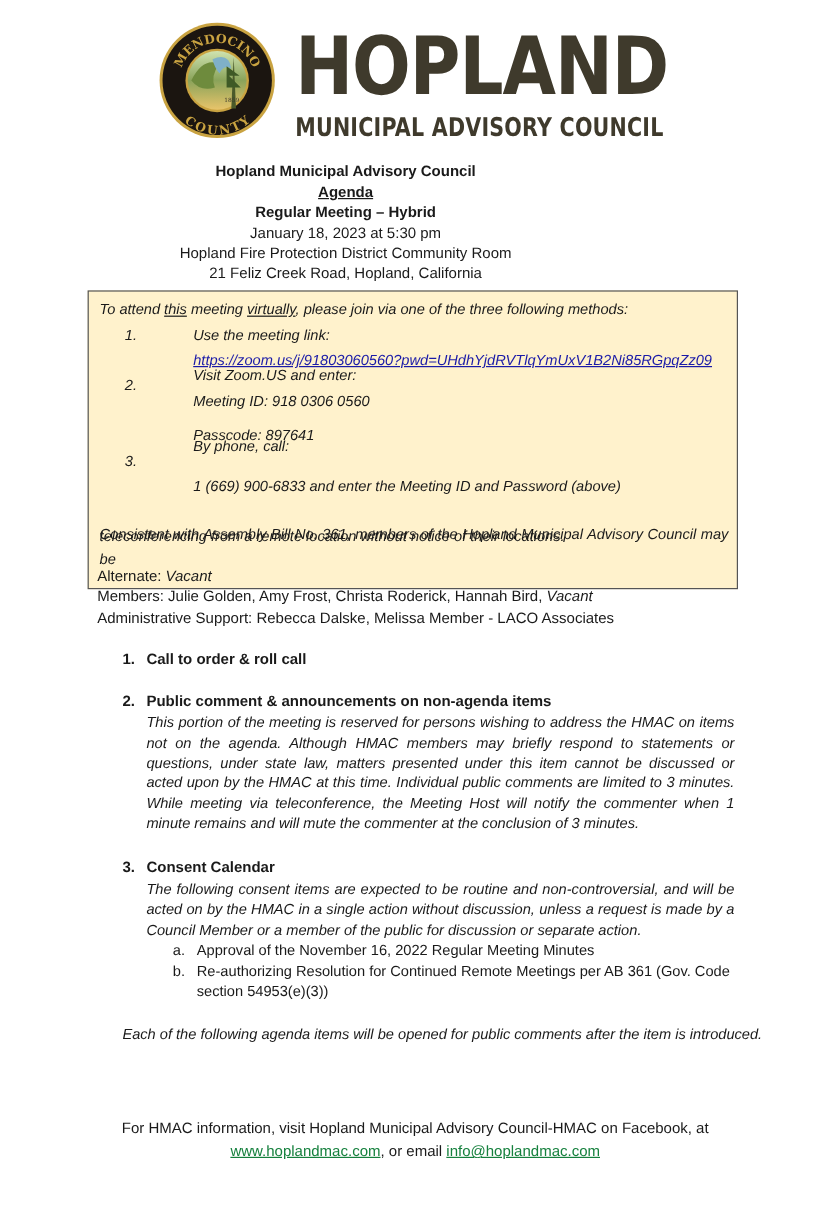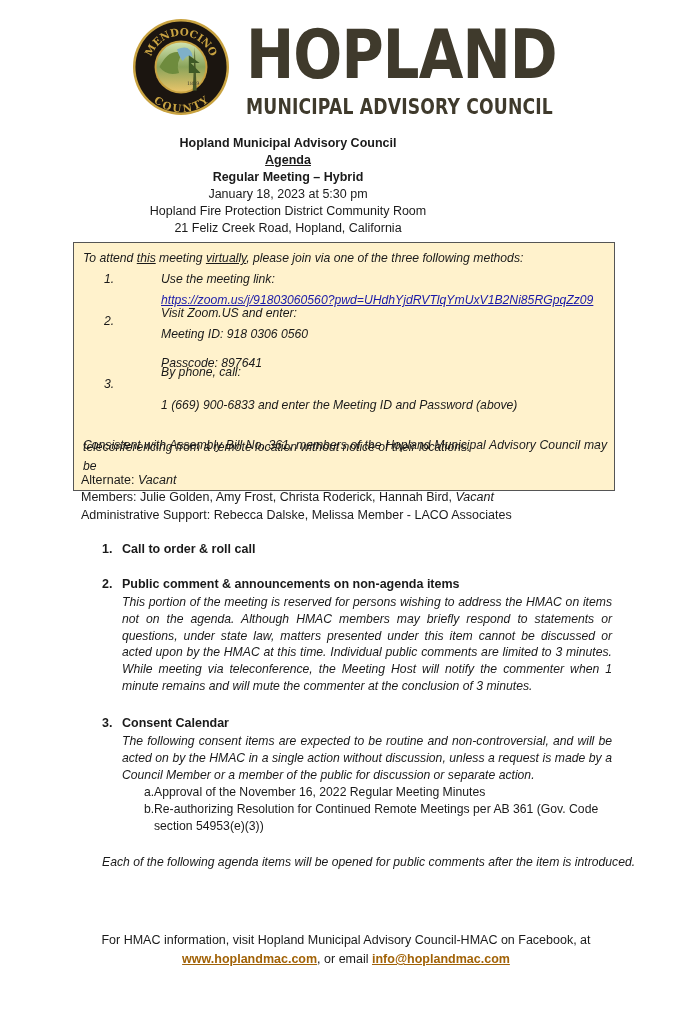--- a/index.html
+++ b/index.html
@@ -39,26 +39,26 @@
     .members .i { font-style: italic; }
 
     
     .agenda { position: absolute; left: 102px; width: 510px; }
     .agenda .n { position: absolute; left: 0; font-weight: bold; font-size: 12.5px; }
     .agenda .h { position: absolute; left: 20px; font-weight: bold; font-size: 12.5px; white-space: nowrap; text-align: center; }
     .agenda .desc { position: absolute; left: 20px; width: 490px; font-style: italic; font-size: 12.2px;
                     line-height: 16.8px; text-align: justify; }
     .sub { position: absolute; left: 42px; font-size: 12.2px; line-height: 16.8px; }
     .sub .l { position: absolute; left: 0; }
-    .sub .t { position: absolute; left: 10px; width: 448px; }
+    .sub .t { position: absolute; left: 20px; width: 448px; }
 
     .note { position: absolute; left: 102px; top: 855px; font-style: italic; font-size: 12.2px; white-space: nowrap; }
 
     .footer { position: absolute; left: 0; top: 931px; width: 692px; text-align: center; font-size: 12.5px; line-height: 19px; }
-    .footer a { color: #a16207; text-decoration: underline; font-weight: bold; }
+    .footer a { color: #15803d; text-decoration: underline; }
   </style>
 </head>
 <body>
 
 <div class="page">
 
   <div class="header">
     <svg class="seal" viewBox="0 0 100 100">
       <defs>
         <path id="topArc" d="M 18 50 A 32 32 0 0 1 82 50"></path>

